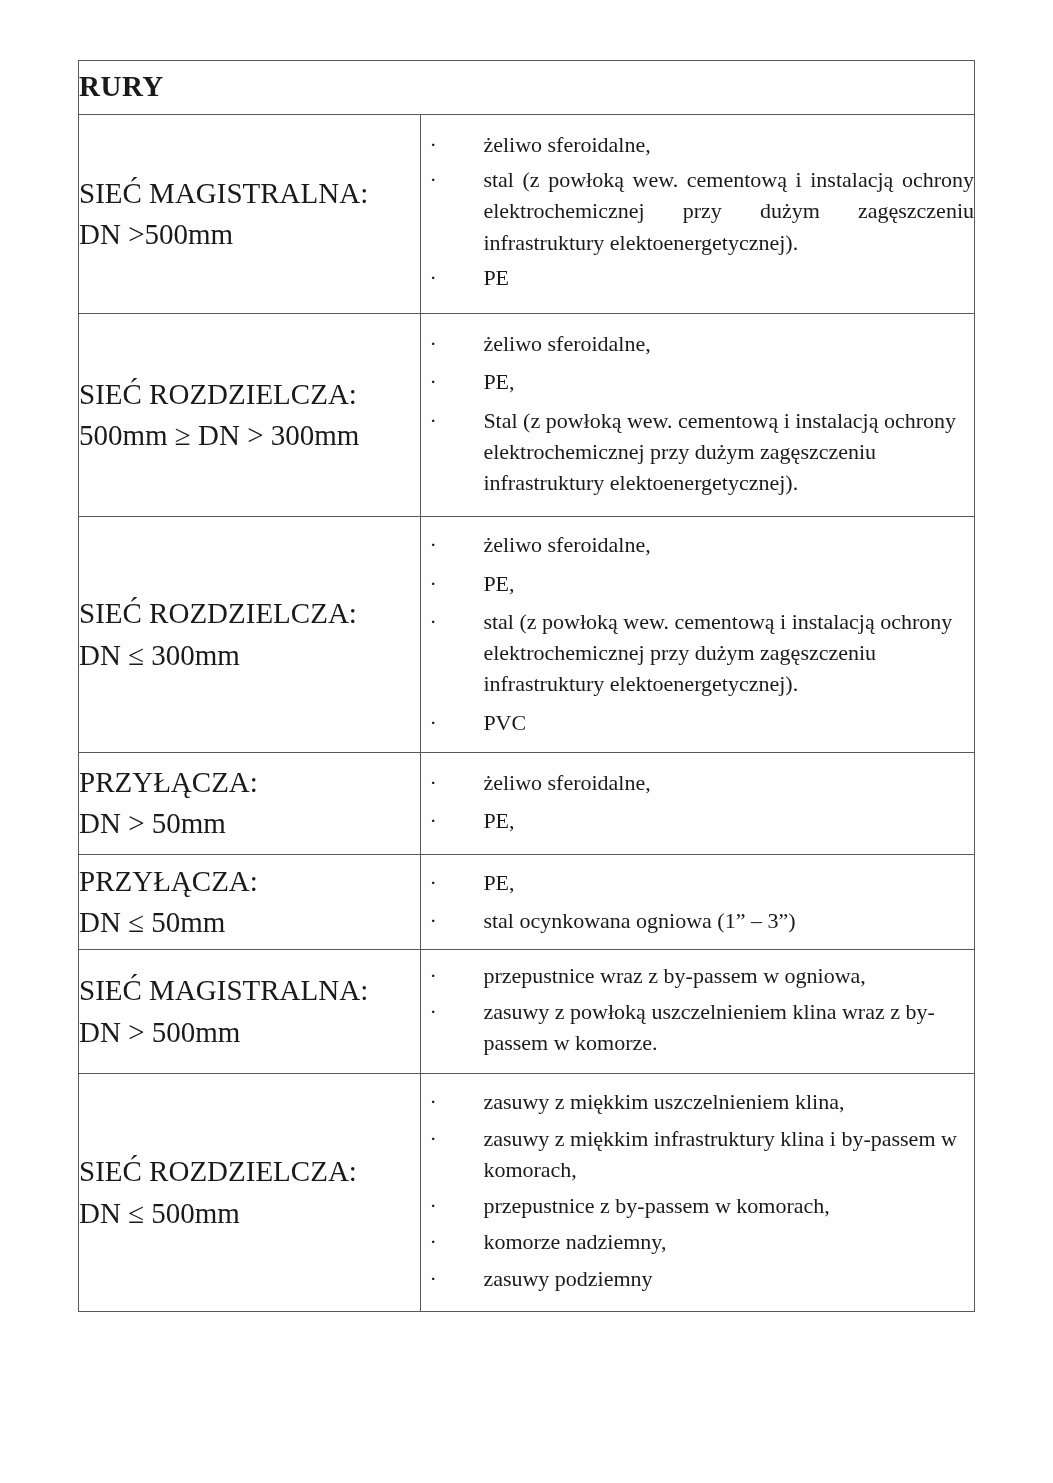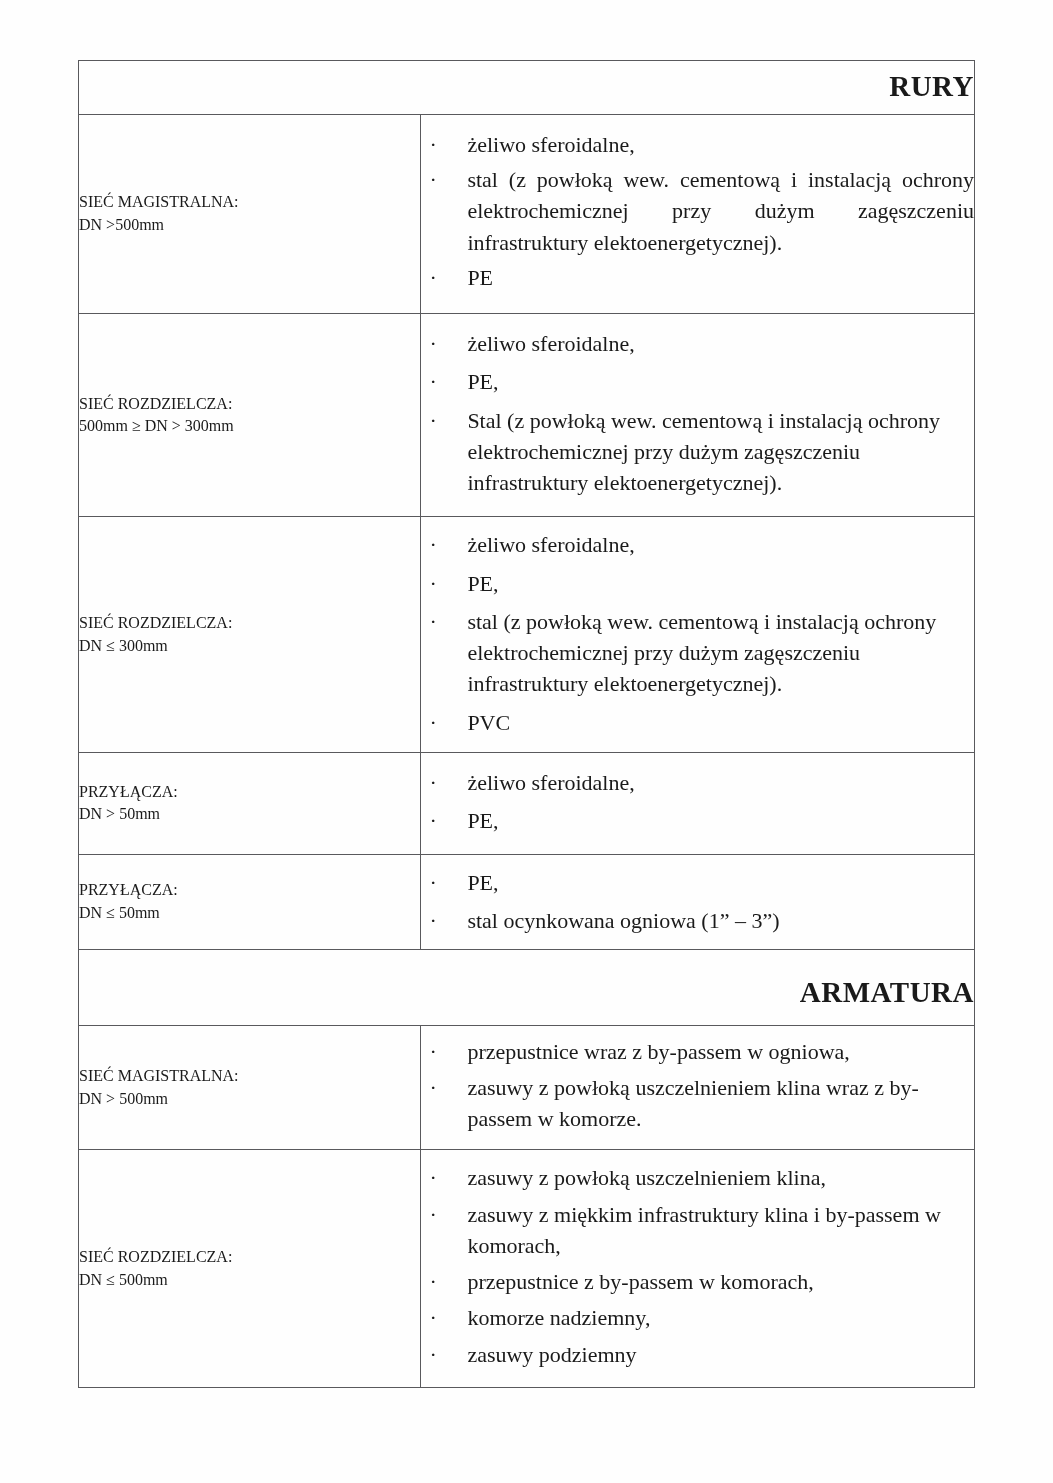--- a/index.html
+++ b/index.html
@@ -31,34 +31,34 @@
   .doc-table td {
     border: 1.5px solid #59595c;
     vertical-align: middle;
     padding: 0;
   }
   .col-label { width: 342px; }
   .col-content { width: 553px; }
 
   
   .section-header td {
-    text-align: right;
+    text-align: left;
     font-weight: bold;
     font-size: 29px;
     letter-spacing: 0.5px;
     padding: 9px 0 11px 0;
   }
   .section-header.armatura td {
     padding: 26px 0 16px 0;
   }
 
   
   .label-cell {
     padding: 10px 14px 10px 46px;
-    font-size: 16px;
+    font-size: 29px;
     line-height: 1.42;
   }
   .label-cell .line { white-space: nowrap; }
   .label-cell .line-sub { white-space: nowrap; }
 
   
   .content-cell {
     padding: 12px 16px 12px 34px;
     font-size: 22px;
     line-height: 1.42;
@@ -79,21 +79,21 @@
     left: 8px;
     top: 0;
     font-size: 22px;
     line-height: 1.42;
   }
   li.justify > .bullet-text {
     display: block;
     text-align: justify;
     text-align-last: left;
   }
-  li .bullet-text { display: block; }
+  li .bullet-text { display: block; margin-left: 16px; }
 
   
   .r-rury-1 .content-cell { padding-top: 14px; padding-bottom: 16px; }
   .r-rury-1 .content-cell ul.bullets > li { margin-bottom: 4px; }
   .r-rury-2 .content-cell { padding-top: 14px; padding-bottom: 18px; }
   .r-rury-3 .content-cell { padding-top: 12px; padding-bottom: 14px; }
   .r-przyl-1 .content-cell { padding-top: 14px; padding-bottom: 18px; }
   .r-przyl-2 .content-cell { padding-top: 12px; padding-bottom: 12px; }
   .r-arm-1 .content-cell { padding-top: 10px; padding-bottom: 10px; }
   .r-arm-2 .content-cell { padding-top: 12px; padding-bottom: 12px; }
@@ -219,23 +219,20 @@
               <span class="bullet-text">PE,</span>
             </li>
             <li>
               <span class="bullet-dot">·</span>
               <span class="bullet-text">stal ocynkowana ogniowa (1” – 3”)</span>
             </li>
           </ul>
         </td>
       </tr>
 
-      <tr class="section-header armatura">
-        <td colspan="2">ARMATURA</td>
-      </tr>
 
       <tr class="data-row r-arm-1">
         <td class="label-cell">
           <div class="line">SIEĆ MAGISTRALNA:</div>
           <div class="line-sub">DN &gt; 500mm</div>
         </td>
         <td class="content-cell">
           <ul class="bullets">
             <li>
               <span class="bullet-dot">·</span>
@@ -251,21 +248,21 @@
 
       <tr class="data-row r-arm-2">
         <td class="label-cell">
           <div class="line">SIEĆ ROZDZIELCZA:</div>
           <div class="line-sub">DN ≤ 500mm</div>
         </td>
         <td class="content-cell">
           <ul class="bullets">
             <li>
               <span class="bullet-dot">·</span>
-              <span class="bullet-text">zasuwy z powłoką uszczelnieniem klina,</span>
+              <span class="bullet-text">zasuwy z miękkim uszczelnieniem klina,</span>
             </li>
             <li>
               <span class="bullet-dot">·</span>
               <span class="bullet-text">zasuwy z miękkim infrastruktury klina i by-passem w komorach,</span>
             </li>
             <li>
               <span class="bullet-dot">·</span>
               <span class="bullet-text">przepustnice z by-passem w komorach,</span>
             </li>
             <li>

